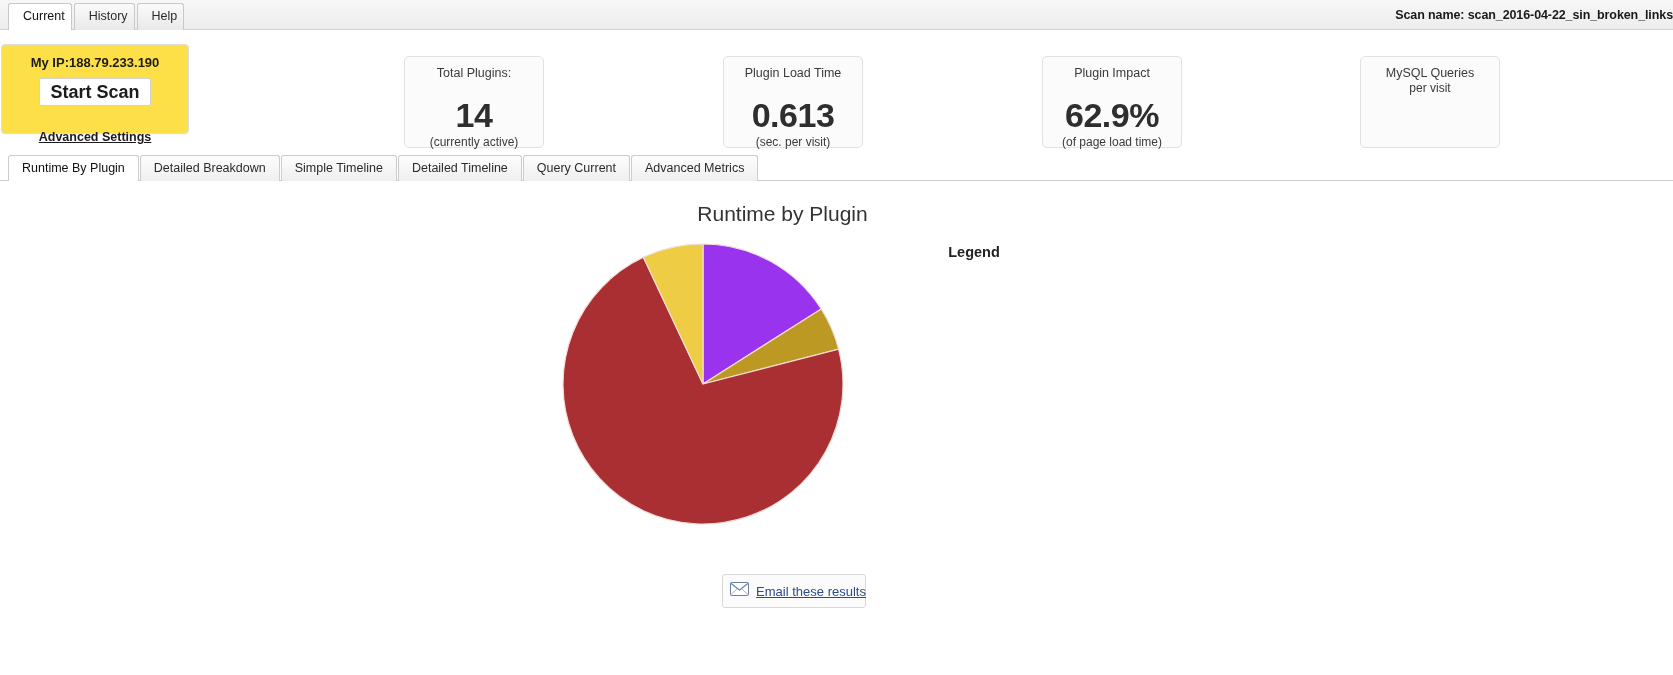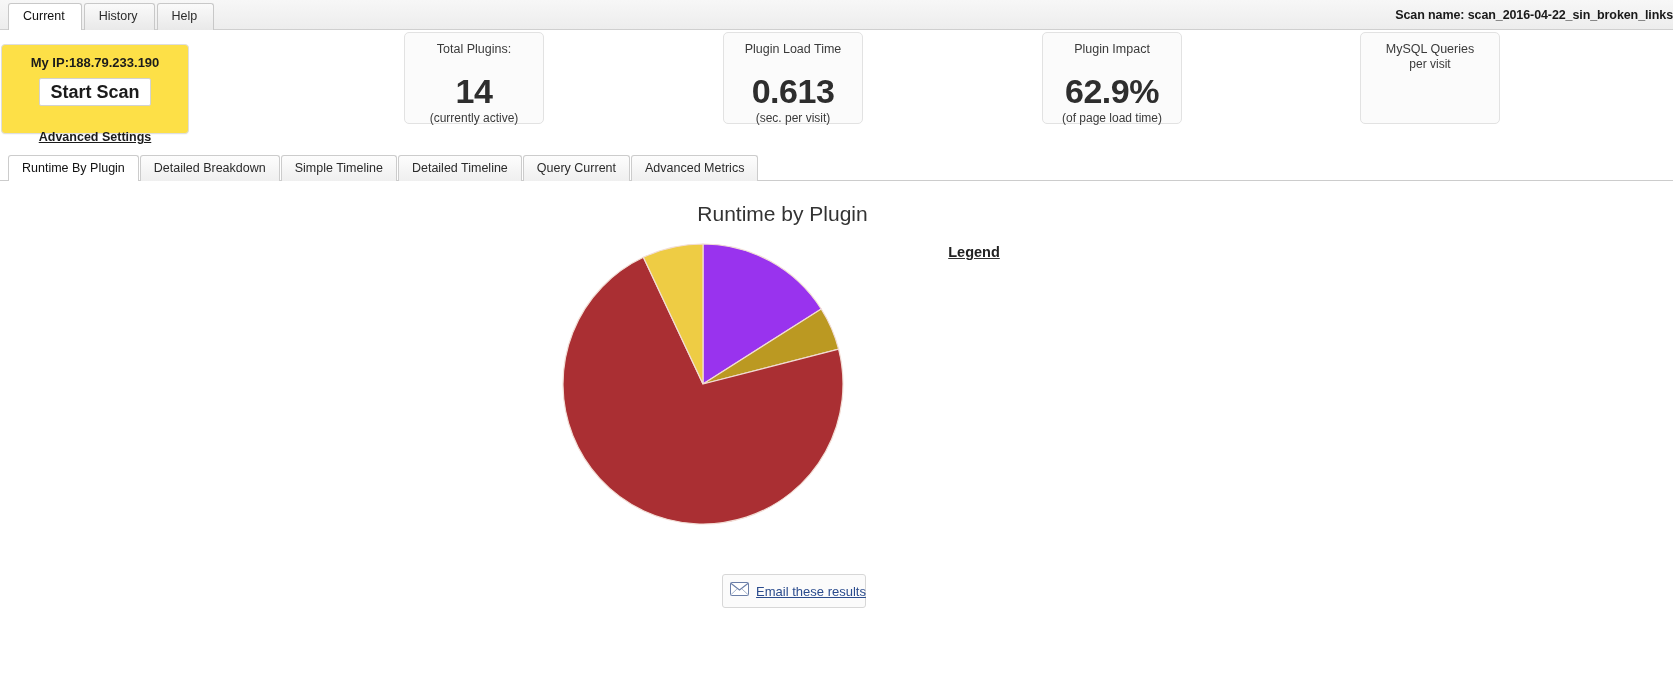--- a/index.html
+++ b/index.html
@@ -29,21 +29,21 @@
   .topbar-tabs {
     position: absolute;
     left: 8px; top: 2px;
     display: flex;
     align-items: flex-end;
     height: 28px;
   }
   .top-tab {
     font-size: 12.5px;
     color: #2b2b2b;
-    padding: 5px 16px 6px 14px;
+    padding: 5px 6px 6px 14px;
     margin-right: 2px;
     border: 1px solid #c8c8c8;
     border-bottom: none;
     border-radius: 3px 3px 0 0;
     background: linear-gradient(to bottom, #fafafa, #e9e9e9);
     line-height: 15px;
     cursor: pointer;
     white-space: nowrap;
   }
   .top-tab.active {
@@ -104,21 +104,21 @@
     font-size: 12.5px;
     font-weight: bold;
     color: #1b1b1b;
     text-decoration: underline;
     cursor: pointer;
   }
 
   
   .stat-card {
     position: absolute;
-    top: 32px;
+    top: 56px;
     width: 140px;
     height: 92px;
     background: #fbfbfb;
     border: 1px solid #e2e2e2;
     border-radius: 5px;
     box-sizing: border-box;
     text-align: center;
   }
   .stat-title {
     margin-top: 9px;
@@ -190,21 +190,20 @@
   .pie-wrap {
     position: absolute;
     left: 562px; top: 243px;
     width: 282px;
     height: 282px;
   }
   .legend {
     position: absolute;
     left: 885px; top: 244px;
     width: 200px;
-    text-decoration: underline;
   }
   .legend-title {
     font-size: 14.5px;
     font-weight: bold;
     color: #222;
     text-align: center;
     width: 178px;
     margin-bottom: 9px;
   }
   .legend-row {

